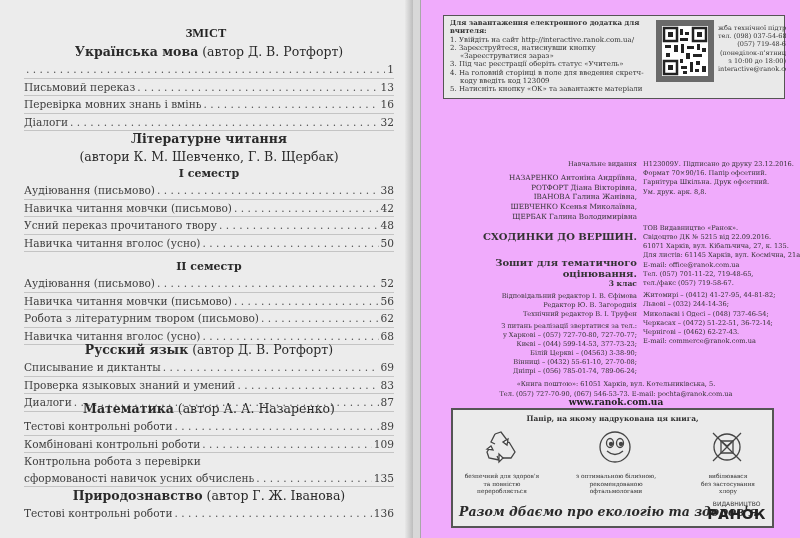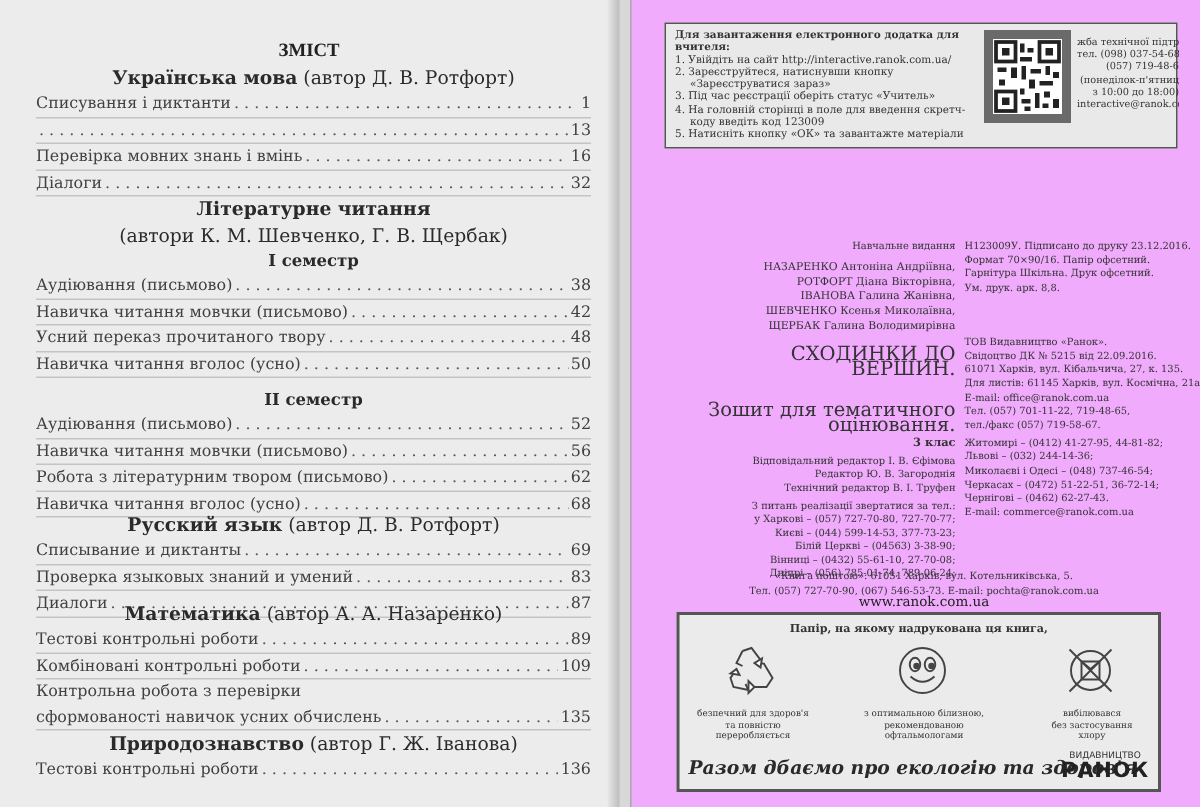--- a/index.html
+++ b/index.html
@@ -33,28 +33,28 @@
   .instr-box { position: absolute; left: 22px; top: 15px; width: 342px; height: 84px; border: 1px solid #555; background: #e9e9e9; }
   .instr { position: absolute; left: 6px; top: 3px; width: 200px; font-size: 7px; line-height: 8.3px; color: #333; }
   .instr .ttl { font-weight: bold; }
   .instr ol { list-style: none; }
   .instr li { padding-left: 10px; text-indent: -10px; }
   .qr { position: absolute; left: 212px; top: 4px; width: 58px; height: 62px; background: #6a6a6a; padding: 6px; }
   .support { position: absolute; left: 274px; top: 8px; width: 68px; font-size: 6.5px; line-height: 8.2px; text-align: right; color: #333; white-space: nowrap; overflow: hidden; }
 
   .imprint-left { position: absolute; left: 40px; top: 160px; width: 176px; text-align: right; font-size: 7.2px; line-height: 9.8px; color: #333; }
   .imprint-left .small { font-size: 6.6px; margin-bottom: 3px; }
-  .imprint-left .book-title { font-weight: normal; font-size: 13px; line-height: 10.5px; margin-top: 10px; }
+  .imprint-left .book-title { font-weight: bold; font-size: 10px; line-height: 10.5px; margin-top: 10px; }
   .imprint-left .grade { font-weight: bold; font-size: 7.6px; }
   .imprint-left .ed { font-size: 6.6px; line-height: 9px; }
   .imprint-left .sales { font-size: 6.6px; line-height: 9.4px; margin-top: 3px; }
   .imprint-right { position: absolute; left: 222px; top: 160px; width: 166px; font-size: 6.6px; line-height: 9.2px; color: #333; }
   .imprint-right .gap { height: 27px; }
   .imprint-bottom { position: absolute; left: 20px; top: 380px; width: 350px; text-align: center; font-size: 6.6px; line-height: 9.5px; color: #333; }
-  .www { position: absolute; left: 20px; top: 397px; width: 350px; text-align: center; font-size: 9px; font-weight: normal; color: #222; }
+  .www { position: absolute; left: 20px; top: 397px; width: 350px; text-align: center; font-size: 9px; font-weight: bold; color: #222; }
 
   .eco-box { position: absolute; left: 30px; top: 408px; width: 323px; height: 120px; border: 2px double #555; background: #ebebeb; }
   .eco-title { text-align: center; font-size: 7.4px; font-weight: bold; margin-top: 4px; color: #333; }
   .eco-icons { position: absolute; top: 20px; left: 0; width: 100%; height: 34px; }
   .eco-icon { position: absolute; top: 0; width: 36px; height: 34px; }
   .eco-caps { position: absolute; top: 63px; left: 0; width: 100%; }
   .eco-cap { position: absolute; width: 110px; text-align: center; font-size: 5.9px; line-height: 7.5px; color: #333; }
   .eco-slogan { position: absolute; left: 6px; top: 94px; font-size: 12.5px; font-weight: bold; color: #2a2a2a; font-style: italic; }
   .ranok { position: absolute; right: 6px; top: 90px; text-align: center; font-family: "DejaVu Sans", sans-serif; }
   .ranok .vyd { font-size: 6px; color: #333; }
@@ -62,25 +62,25 @@
 </style>
 </head>
 <body>
 
 <div class="page page-left">
   <div class="toc-title">ЗМІСТ</div>
 
   <div class="toc-section" style="top:43px;">
     <div class="sec-head"><b>Українська мова</b><span> (автор Д. В. Ротфорт)</span></div>
     <div class="toc-row">
-        <span class="lbl">Списування і диктанти</span>
         <span class="dots"></span>
         <span class="pg">1</span>
       </div>
     <div class="toc-row">
+        <span class="lbl">Письмовий переказ</span>
         <span class="dots"></span>
         <span class="pg">13</span>
       </div>
     <div class="toc-row">
         <span class="lbl">Перевірка мовних знань і вмінь</span>
         <span class="dots"></span>
         <span class="pg">16</span>
       </div>
     <div class="toc-row">
         <span class="lbl">Діалоги</span>

